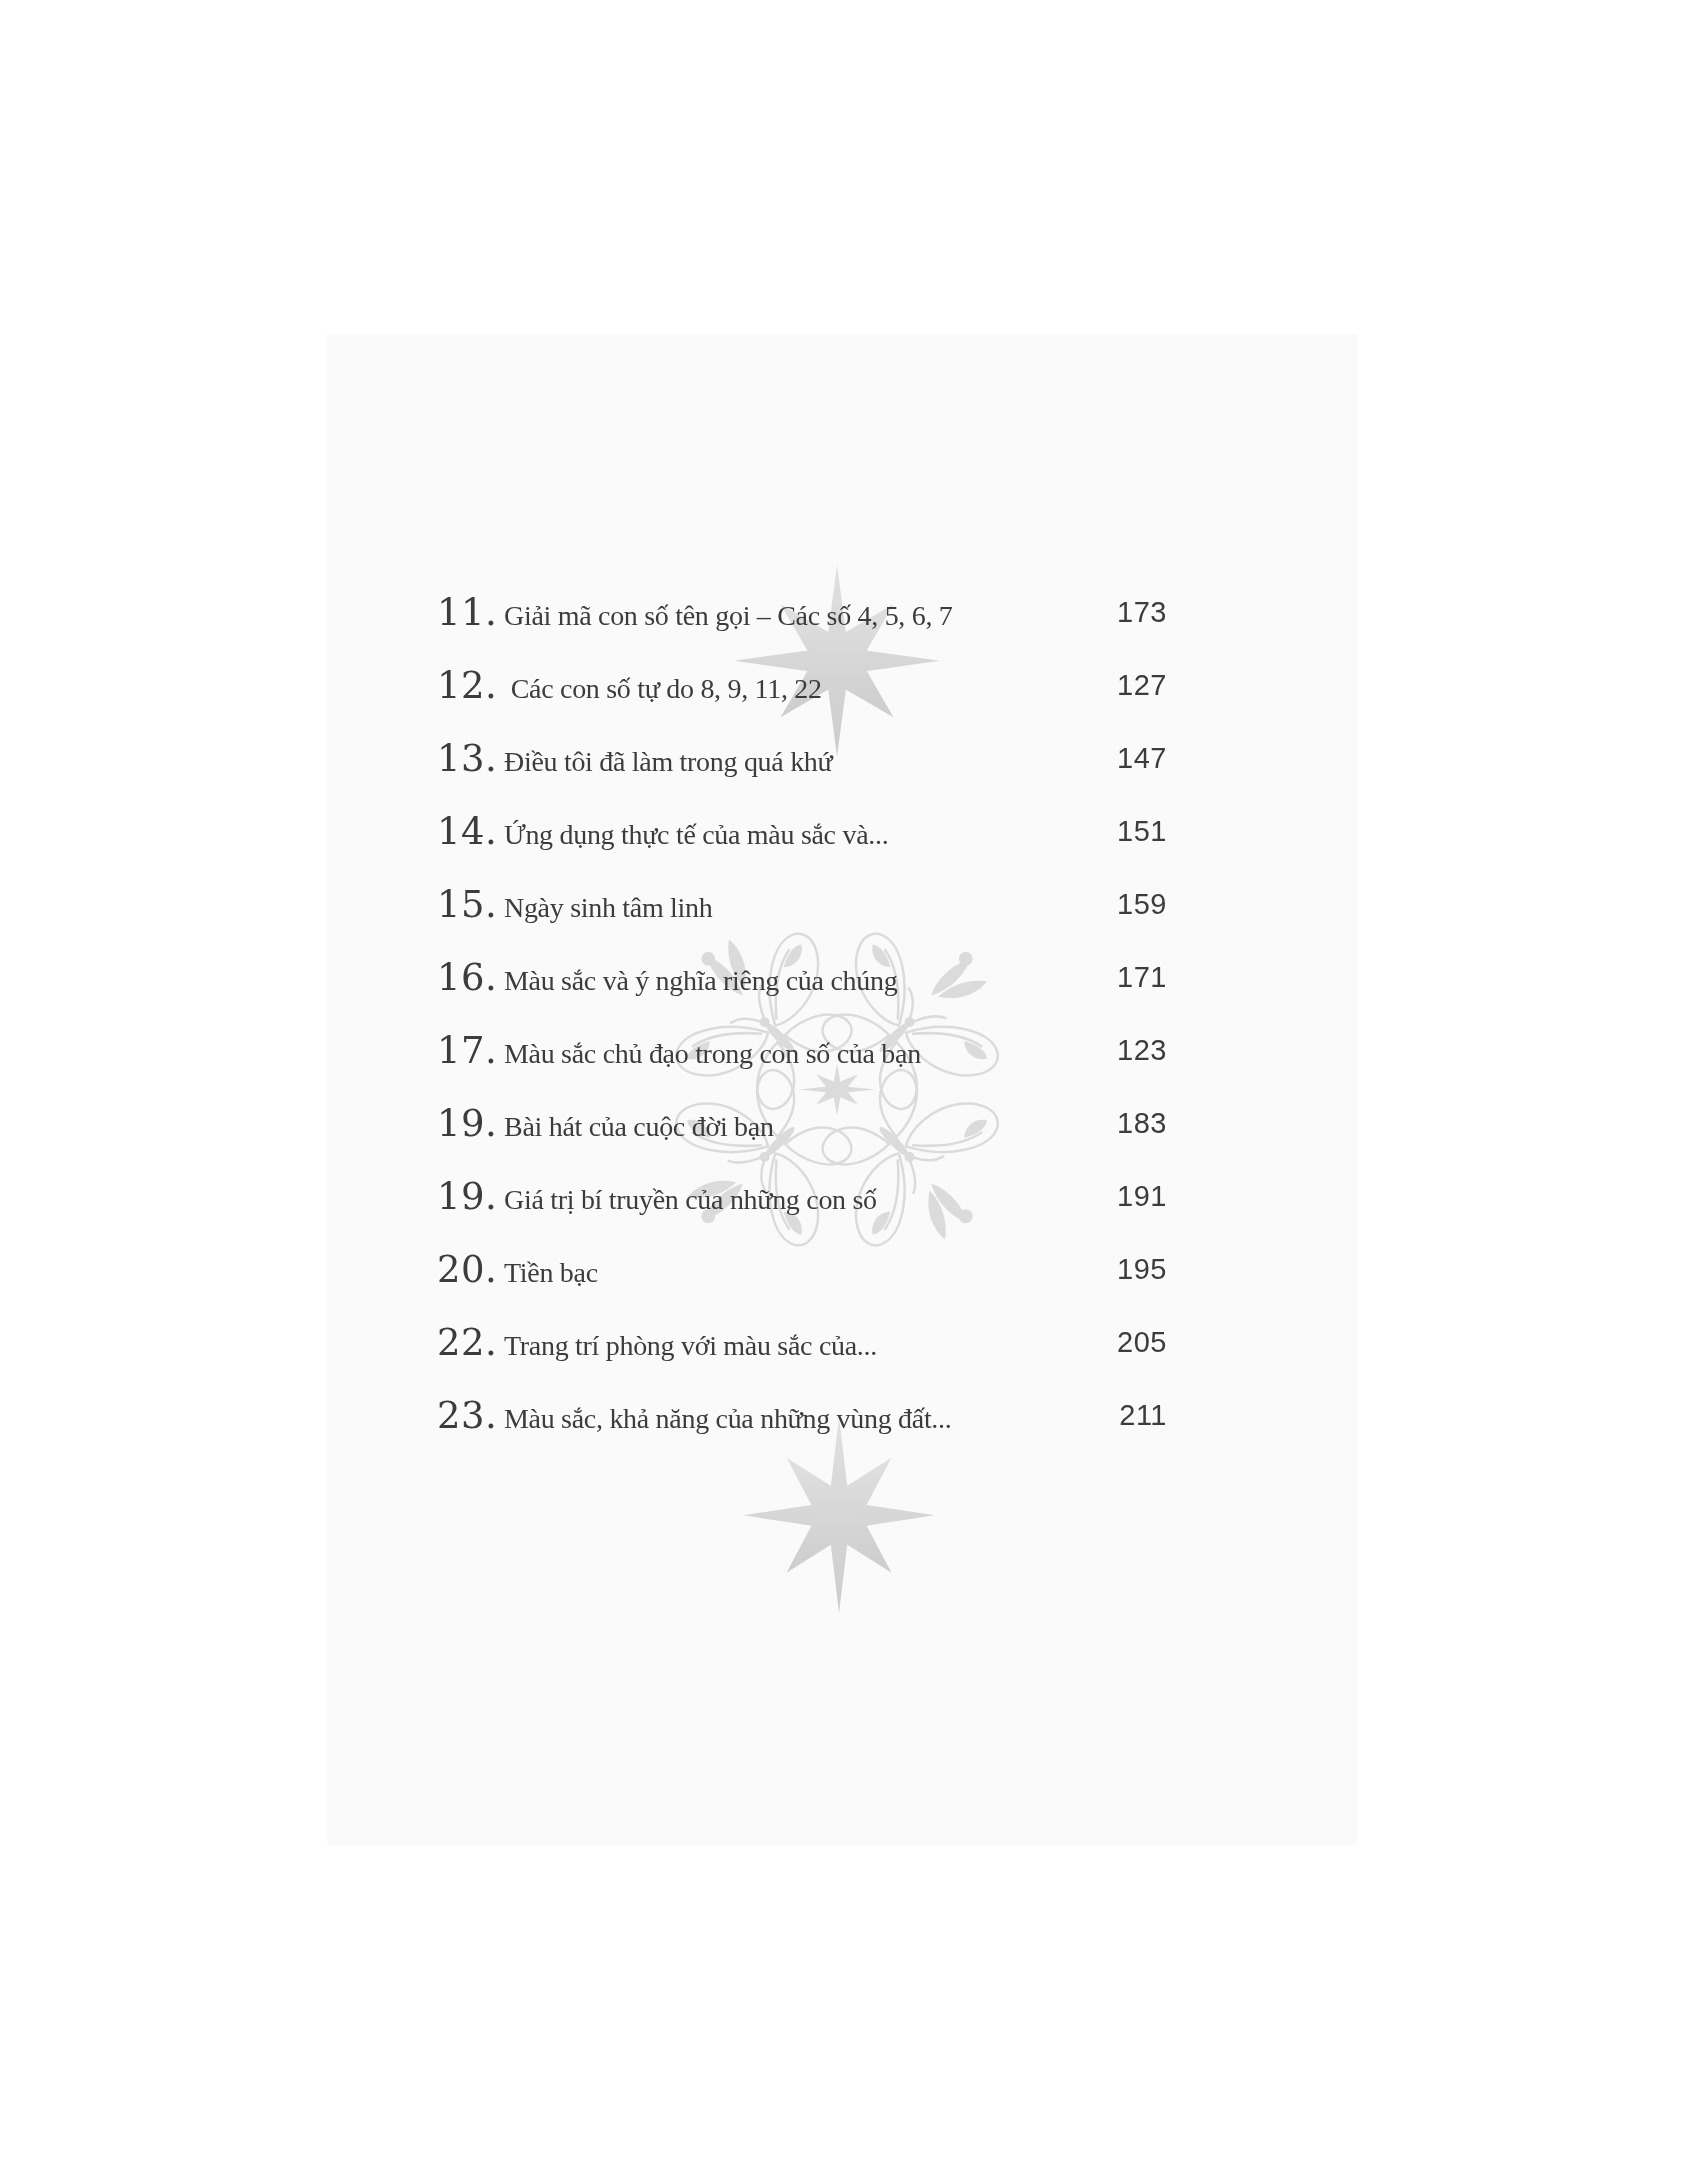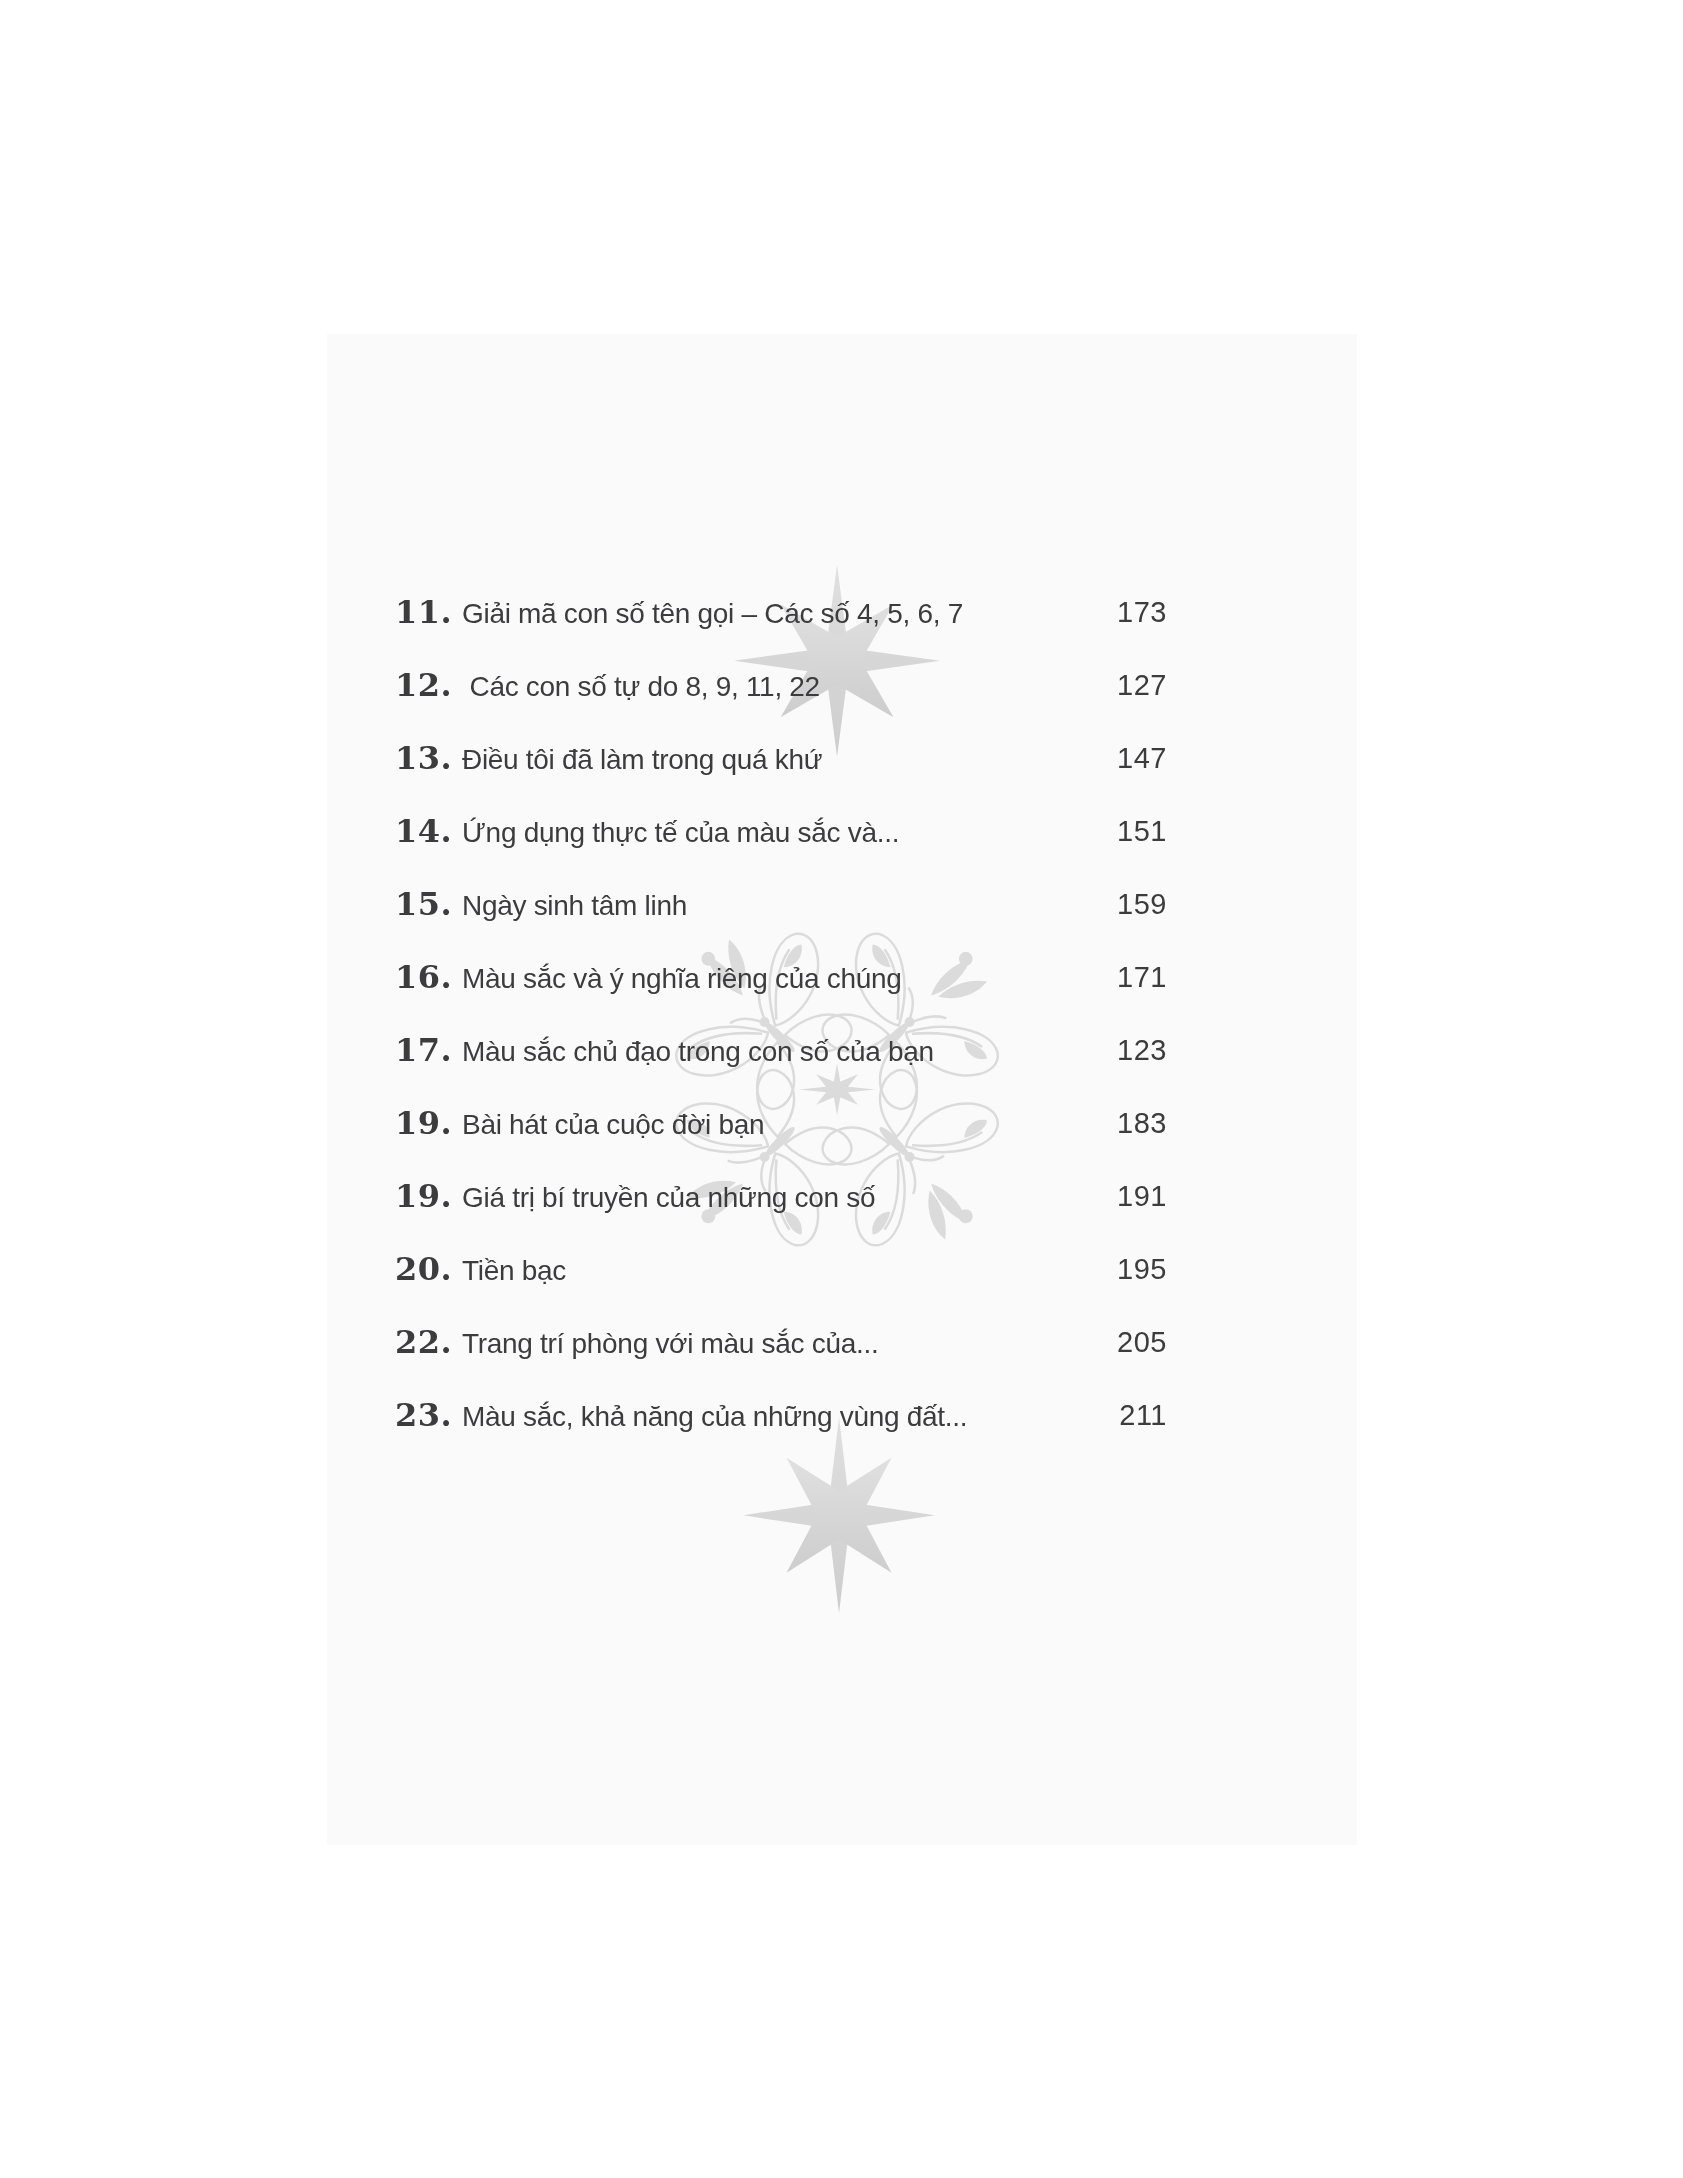--- a/index.html
+++ b/index.html
@@ -31,30 +31,31 @@
   .row{
     position:relative;
     height:73px;
     line-height:73px;
     white-space:nowrap;
     color:var(--ink,#3c3c3e);
   }
   .num{
     display:inline-block;
     min-width:67px;
-    margin-left:68px;
+    margin-left:110px;
     font-family:"DejaVu Serif", serif;
-    font-weight:700;
-    font-size:32px;
+    font-weight:400;
+    font-size:37px;
     letter-spacing:0.5px;
   }
   .title{
     font-size:28px;
     letter-spacing:-0.3px;
     white-space:pre;
+    font-family:Liberation Serif, serif;
   }
   .pg{
     position:absolute;
     right:190px;top:0;
     line-height:73px;
     font-size:29px;
     letter-spacing:0.5px;
   }
 </style>
 </head>

